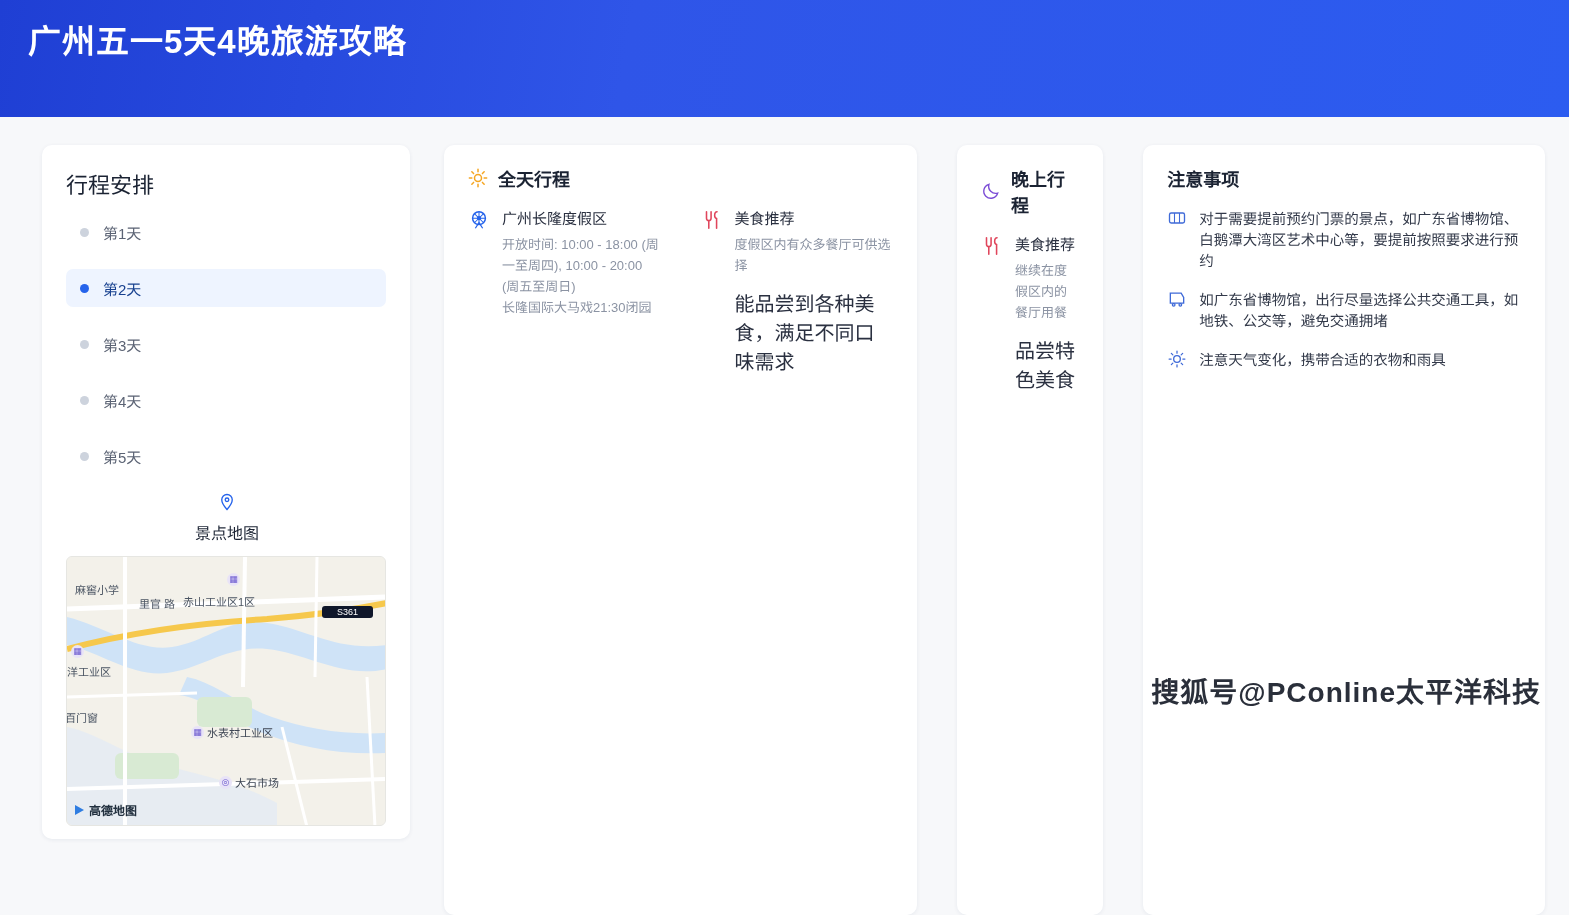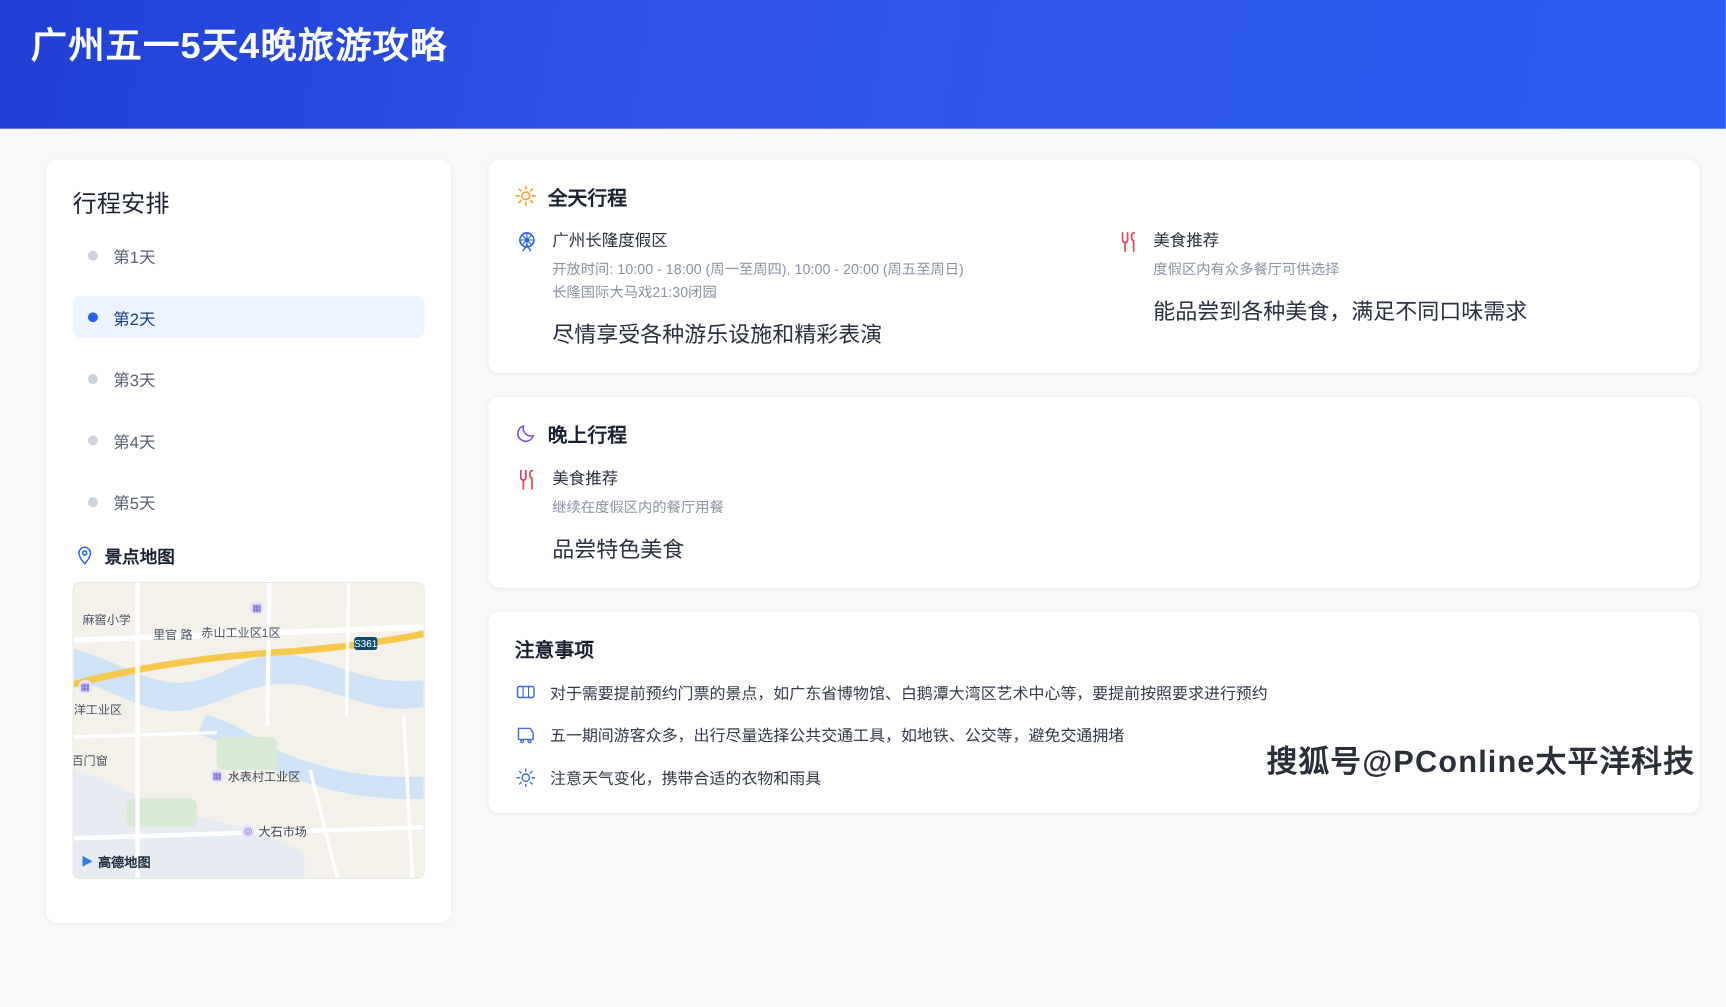--- a/index.html
+++ b/index.html
@@ -109,21 +109,22 @@
   }
   .day-item.active .dot { background: #2563eb; }
 
   .map-title {
     display: flex;
     align-items: center;
     gap: 9px;
     font-size: 16px;
     color: #1b2333;
     margin: 8px 0 12px 2px;
-    font-weight: 700;
+    font-weight: 400;
+    flex-direction: column;
   }
   .pin-icon { width: 18px; height: 18px; flex: 0 0 18px; }
 
   
   .map {
     position: relative;
     width: 320px;
     height: 270px;
     border-radius: 6px;
     overflow: hidden;
@@ -151,25 +152,25 @@
     border-radius: 50%;
     background: #e8e3f7;
     color: #6d5bd0;
     font-size: 9px;
     line-height: 13px;
     text-align: center;
     flex: 0 0 13px;
   }
   .road-badge {
     position: absolute;
-    background: #0c4a6e;
+    background: #0f172a;
     color: #fff;
     font-size: 9px;
     border-radius: 3px;
-    padding: 1px 0;
+    padding: 1px 15px;
   }
   .amap-logo {
     position: absolute;
     left: 8px; bottom: 7px;
     display: flex;
     align-items: center;
     gap: 5px;
     color: #22303f;
     font-size: 12px;
     font-weight: bold;
@@ -178,22 +179,22 @@
     width: 0; height: 0;
     border-left: 9px solid #2f7de1;
     border-top: 5px solid transparent;
     border-bottom: 5px solid transparent;
   }
 
   
   .main {
     flex: 1 1 auto;
     display: flex;
-    flex-direction: column;
-    gap: 22px;
+    flex-direction: row;
+    gap: 40px;
     min-width: 0;
   }
   .panel { padding: 20px 24px 22px 24px; }
   .panel-title {
     display: flex;
     align-items: center;
     gap: 10px;
     font-size: 18px;
     font-weight: bold;
     color: #1b2333;
@@ -354,21 +355,20 @@
               <svg class="eico" viewBox="0 0 24 24">
                 <circle cx="12" cy="10" r="7" fill="none" stroke="#2563eb" stroke-width="1.6"></circle>
                 <circle cx="12" cy="10" r="2.3" fill="#2563eb"></circle>
                 <path d="M12 3v14M5 10h14M7 5l10 10M17 5L7 15" stroke="#2563eb" stroke-width="1.1"></path>
                 <path d="M8 21l4-6 4 6" fill="none" stroke="#2563eb" stroke-width="1.4"></path>
               </svg>
               <div>
                 <div class="entry-name">广州长隆度假区</div>
                 <div class="entry-meta">开放时间: 10:00 - 18:00 (周一至周四), 10:00 - 20:00 (周五至周日)</div>
                 <div class="entry-meta">长隆国际大马戏21:30闭园</div>
-                <div class="entry-note">尽情享受各种游乐设施和精彩表演</div>
               </div>
             </div>
           </div>
 
           <div class="col">
             <div class="entry">
               <svg class="eico" viewBox="0 0 24 24">
                 <path d="M6 3v7a2.5 2.5 0 005 0V3M8.5 12.5V21" stroke="#e0465c" stroke-width="1.7" fill="none" stroke-linecap="round"></path>
                 <path d="M17.5 3c-1.6 0-2.6 1.8-2.6 4.2 0 1.9.9 3 2.1 3.3V21" stroke="#e0465c" stroke-width="1.7" fill="none" stroke-linecap="round"></path>
               </svg>
@@ -414,21 +414,21 @@
               <path d="M9 6v12M15 6v12" stroke="#3f6ad8" stroke-width="1.3"></path>
             </svg>
             <span>对于需要提前预约门票的景点，如广东省博物馆、白鹅潭大湾区艺术中心等，要提前按照要求进行预约</span>
           </li>
           <li class="notice-item">
             <svg class="nico" viewBox="0 0 24 24">
               <path d="M4 5h13l3 5v7H4z" fill="none" stroke="#3f6ad8" stroke-width="1.6"></path>
               <circle cx="8" cy="19" r="1.6" fill="none" stroke="#3f6ad8" stroke-width="1.5"></circle>
               <circle cx="16" cy="19" r="1.6" fill="none" stroke="#3f6ad8" stroke-width="1.5"></circle>
             </svg>
-            <span>五一期间游客众多，出行尽量选择公共交通工具，如地铁、公交等，避免交通拥堵</span>
+            <span>如广东省博物馆，出行尽量选择公共交通工具，如地铁、公交等，避免交通拥堵</span>
           </li>
           <li class="notice-item">
             <svg class="nico" viewBox="0 0 24 24">
               <circle cx="12" cy="12" r="4" fill="none" stroke="#3f6ad8" stroke-width="1.6"></circle>
               <g stroke="#3f6ad8" stroke-width="1.5" stroke-linecap="round">
                 <path d="M12 2.5v2.5M12 19v2.5M2.5 12H5M19 12h2.5M5.2 5.2l1.8 1.8M17 17l1.8 1.8M18.8 5.2L17 7M7 17l-1.8 1.8"></path>
               </g>
             </svg>
             <span>注意天气变化，携带合适的衣物和雨具</span>
           </li>

